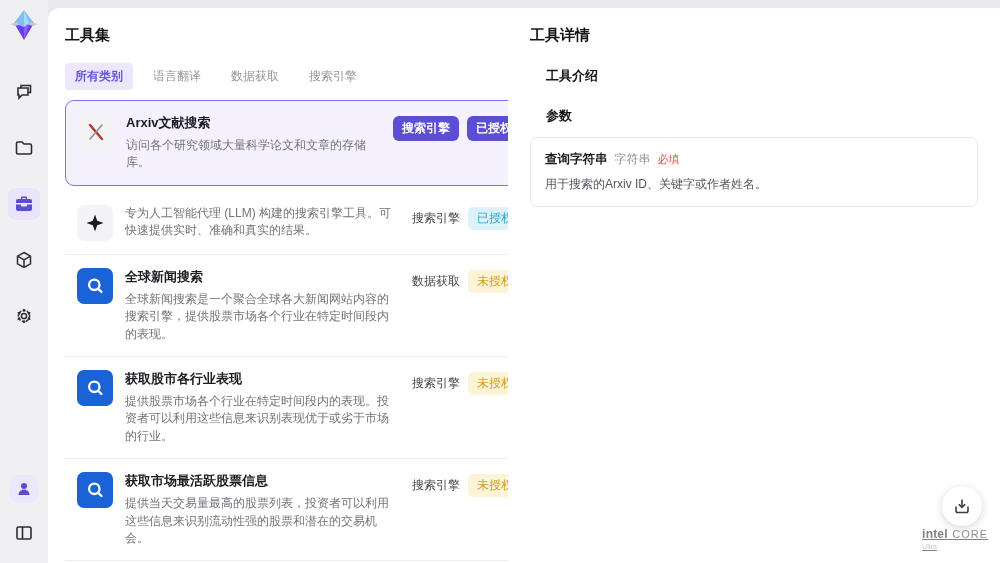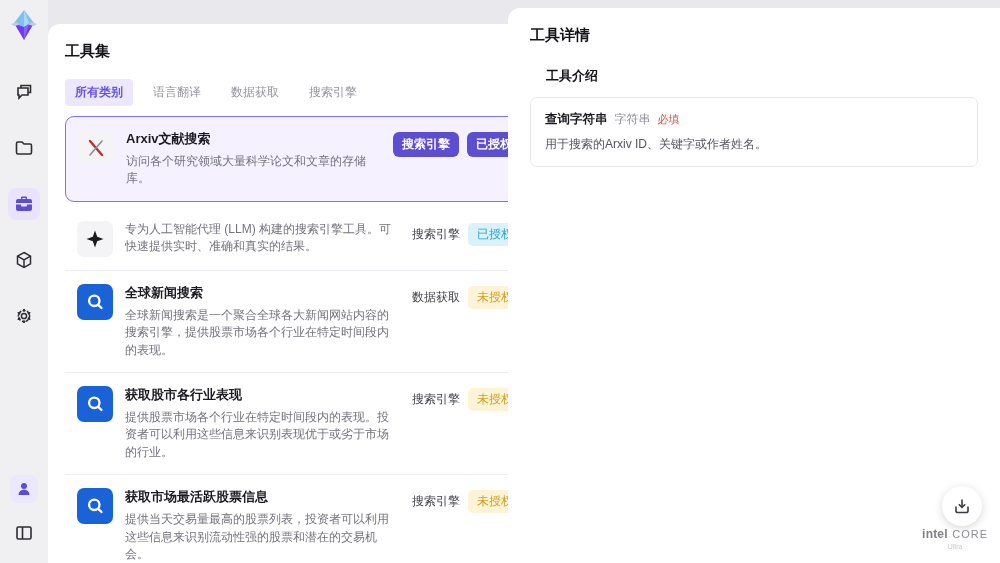--- a/index.html
+++ b/index.html
@@ -22,21 +22,21 @@
     width:32px; height:32px; display:flex; align-items:center; justify-content:center;
     border-radius:8px; cursor:pointer; color:#2c2c33;
   }
   .nav-btn.active { background:#e9e3fb; color:#5b4ed1; }
   .sidebar-bottom {
     position:absolute; bottom:14px; display:flex; flex-direction:column; align-items:center; gap:14px;
   }
   .nav-btn.user { background:#ece8fb; color:#5b4ed1; width:28px; height:28px; }
   
   .main-panel {
-    position:absolute; left:48px; top:24px; bottom:0; width:520px;
+    position:absolute; left:48px; top:8px; bottom:0; width:520px;
     background:#ffffff; border-radius:12px 12px 0 0; overflow:hidden;
     padding:18px 0 0 17px;
   }
   .detail-panel {
     position:absolute; left:508px; top:8px; right:0; bottom:0;
     background:#ffffff; border-radius:12px 0 0 0; overflow:hidden;
     padding:18px 22px 0 22px;
   }
   .panel-title { font-size:15px; font-weight:bold; color:#141419; }
   
@@ -102,22 +102,22 @@
   .param-required { font-size:11px; color:#e0544d; }
   .param-desc { margin-top:8px; font-size:12px; color:#55555d; }
   
   .download-fab {
     position:absolute; right:18px; bottom:37px; width:40px; height:40px;
     background:#ffffff; border-radius:50%; box-shadow:0 2px 8px rgba(0,0,0,.16);
     display:flex; align-items:center; justify-content:center; cursor:pointer; z-index:6;
     color:#3c3c44;
   }
   .brand {
-    position:absolute; right:12px; bottom:12px; text-align:center; z-index:6;
-    color:#808086; line-height:1.1;
+    position:absolute; right:12px; bottom:12px; text-align:left; z-index:6;
+    color:#808086; line-height:1.1;text-decoration:underline;
   }
   .brand .b1 { font-size:12px; font-weight:bold; letter-spacing:.2px; }
   .brand .b2 { font-size:11px; font-weight:normal; letter-spacing:1px; color:#8d8d93; }
   .brand .b3 { font-size:7px; color:#c6c6cb; display:block; margin-top:2px; }
   svg { display:block; }
 </style>
 </head>
 <body>
 
 <div class="sidebar">
@@ -275,20 +275,21 @@
     <div class="scroll-track">
       <div class="scroll-thumb"></div>
     </div>
     <div class="scroll-arrow">▼</div>
   </div>
 </div>
 
 <div class="detail-panel">
   <div class="panel-title">工具详情</div>
   <div class="section-heading">工具介绍</div>
+  <div class="section-heading">参数</div>
   <div class="param-box">
     <div class="param-head">
       <span class="param-name">查询字符串</span>
       <span class="param-type">字符串</span>
       <span class="param-required">必填</span>
     </div>
     <div class="param-desc">用于搜索的Arxiv ID、关键字或作者姓名。</div>
   </div>
 </div>
 

